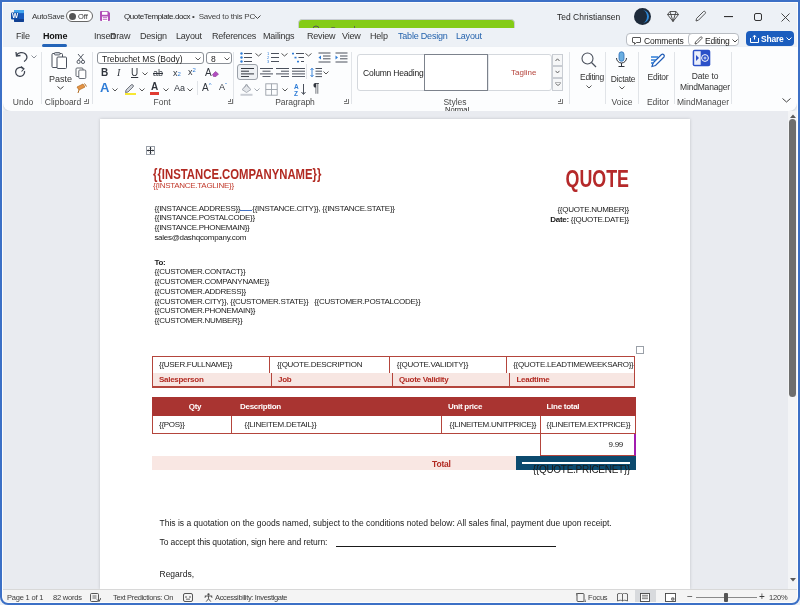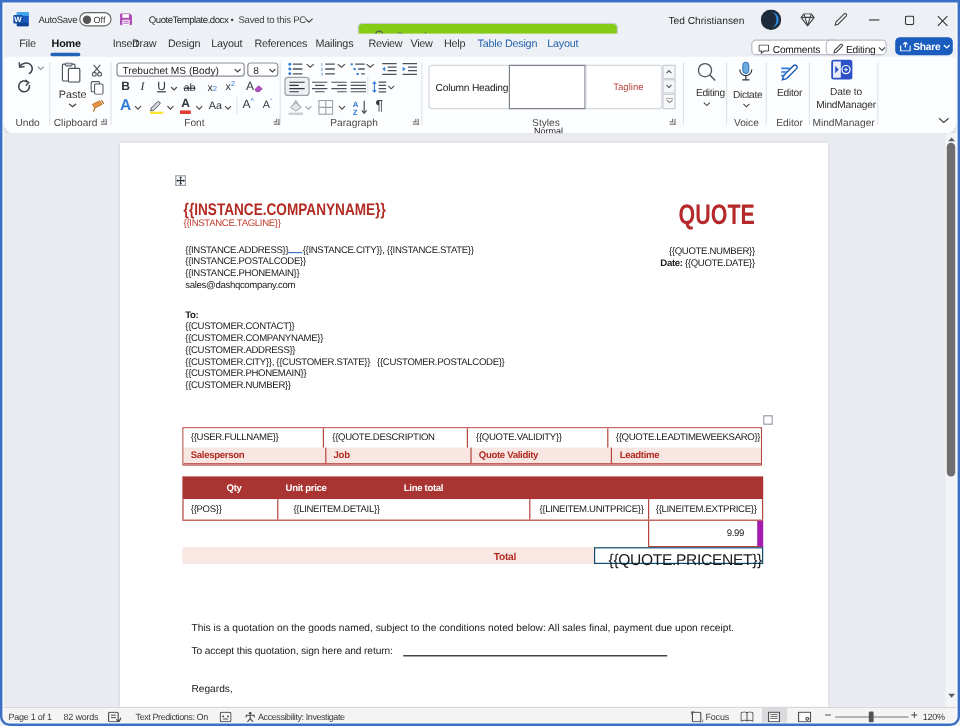--- a/index.html
+++ b/index.html
@@ -436,36 +436,37 @@
           <div style="width:121px;border-right:1px solid #b4453c;font-size:8px;font-weight:bold;color:#b22a22;padding:2.5px 0 0 6.5px;">Job</div>
           <div style="width:117.5px;border-right:1px solid #b4453c;font-size:8px;font-weight:bold;color:#b22a22;padding:2.5px 0 0 6.5px;">Quote Validity</div>
           <div style="flex:1;font-size:8px;font-weight:bold;color:#b22a22;padding:2.5px 0 0 6.5px;">Leadtime</div>
         </div>
       </div>
       <div class="abs" style="left:536px;top:227px;width:8px;height:7.5px;border:1px solid #9aa0a8;background:#fff;"></div>
 
       <div class="abs" style="left:51.5px;top:278px;width:484.5px;">
         <div style="display:flex;background:#a93431;height:19px;">
           <div style="width:79.5px;font-size:8px;font-weight:bold;color:#fff;padding:5px 0 0 7.5px;text-align:center;">Qty</div>
+          <div style="width:210px;font-size:8px;font-weight:bold;color:#fff;padding:5px 0 0 9px;">Description</div>
           <div style="width:99px;font-size:8px;font-weight:bold;color:#fff;padding:5px 0 0 7px;">Unit price</div>
           <div style="flex:1;font-size:8px;font-weight:bold;color:#fff;padding:5px 0 0 6.5px;">Line total</div>
         </div>
         <div style="display:flex;background:#fff;height:18px;border-bottom:1px solid #b4453c;">
           <div style="width:79.5px;border-left:1px solid #b4453c;font-size:8px;color:#1a1a1a;padding:4px 0 0 6.5px;">{{POS}}</div>
           <div style="width:210px;border-left:1px solid #b4453c;font-size:8px;color:#1a1a1a;padding:4px 0 0 12.5px;">{{LINEITEM.DETAIL}}</div>
           <div style="width:99px;border-left:1px solid #b4453c;font-size:8px;color:#1a1a1a;padding:4px 0 0 7.5px;">{{LINEITEM.UNITPRICE}}</div>
           <div style="flex:1;border-left:1px solid #b4453c;border-right:1px solid #b4453c;font-size:8px;color:#1a1a1a;padding:4px 0 0 5.5px;">{{LINEITEM.EXTPRICE}}</div>
         </div>
         <div style="display:flex;height:22px;">
           <div style="width:388.5px;"></div>
-          <div style="flex:1;border-left:1px solid #b4453c;border-right:5px solid #a21caf;border-bottom:1px solid #b4453c;font-size:8px;color:#1a1a1a;text-align:right;padding:6px 11px 0 0;">9.99</div>
+          <div style="flex:1;border-left:1px solid #b4453c;border-right:2px solid #a21caf;border-bottom:1px solid #b4453c;font-size:8px;color:#1a1a1a;text-align:right;padding:6px 11px 0 0;">9.99</div>
         </div>
         <div style="display:flex;height:13.5px;">
           <div style="width:388.5px;background:#f9e7e3;font-size:8.5px;font-weight:bold;color:#b22a22;text-align:right;padding:2.5px 65px 0 0;letter-spacing:-0.2px;">Total</div>
-          <div style="flex:1;border:1px solid #0c4a6e;background:#fff;font-size:13px;color:#1a1a1a;padding:2px 0 0 11px;">{{QUOTE.PRICENET}}</div>
+          <div style="flex:1;border:6px solid #0c4a6e;background:#fff;font-size:10px;color:#1a1a1a;padding:2px 0 0 11px;">{{QUOTE.PRICENET}}</div>
         </div>
       </div>
       <div class="doc" style="left:59.5px;top:398.5px;font-size:8.5px;letter-spacing:0;">This is a quotation on the goods named, subject to the conditions noted below: All sales final, payment due upon receipt.</div>
       <div class="doc" style="left:59.5px;top:418px;font-size:8.5px;letter-spacing:-0.1px;">To accept this quotation, sign here and return:</div>
       <div class="abs" style="left:235.5px;top:426.5px;width:220px;height:1px;background:#1a1a1a;"></div>
       <div class="doc" style="left:59.5px;top:449.5px;font-size:8.5px;letter-spacing:0;">Regards,</div>
     </div>
   </div>
   <div id="vscroll">
     <svg class="abs" style="left:2px;top:3px" width="6" height="4" viewBox="0 0 6 4">

